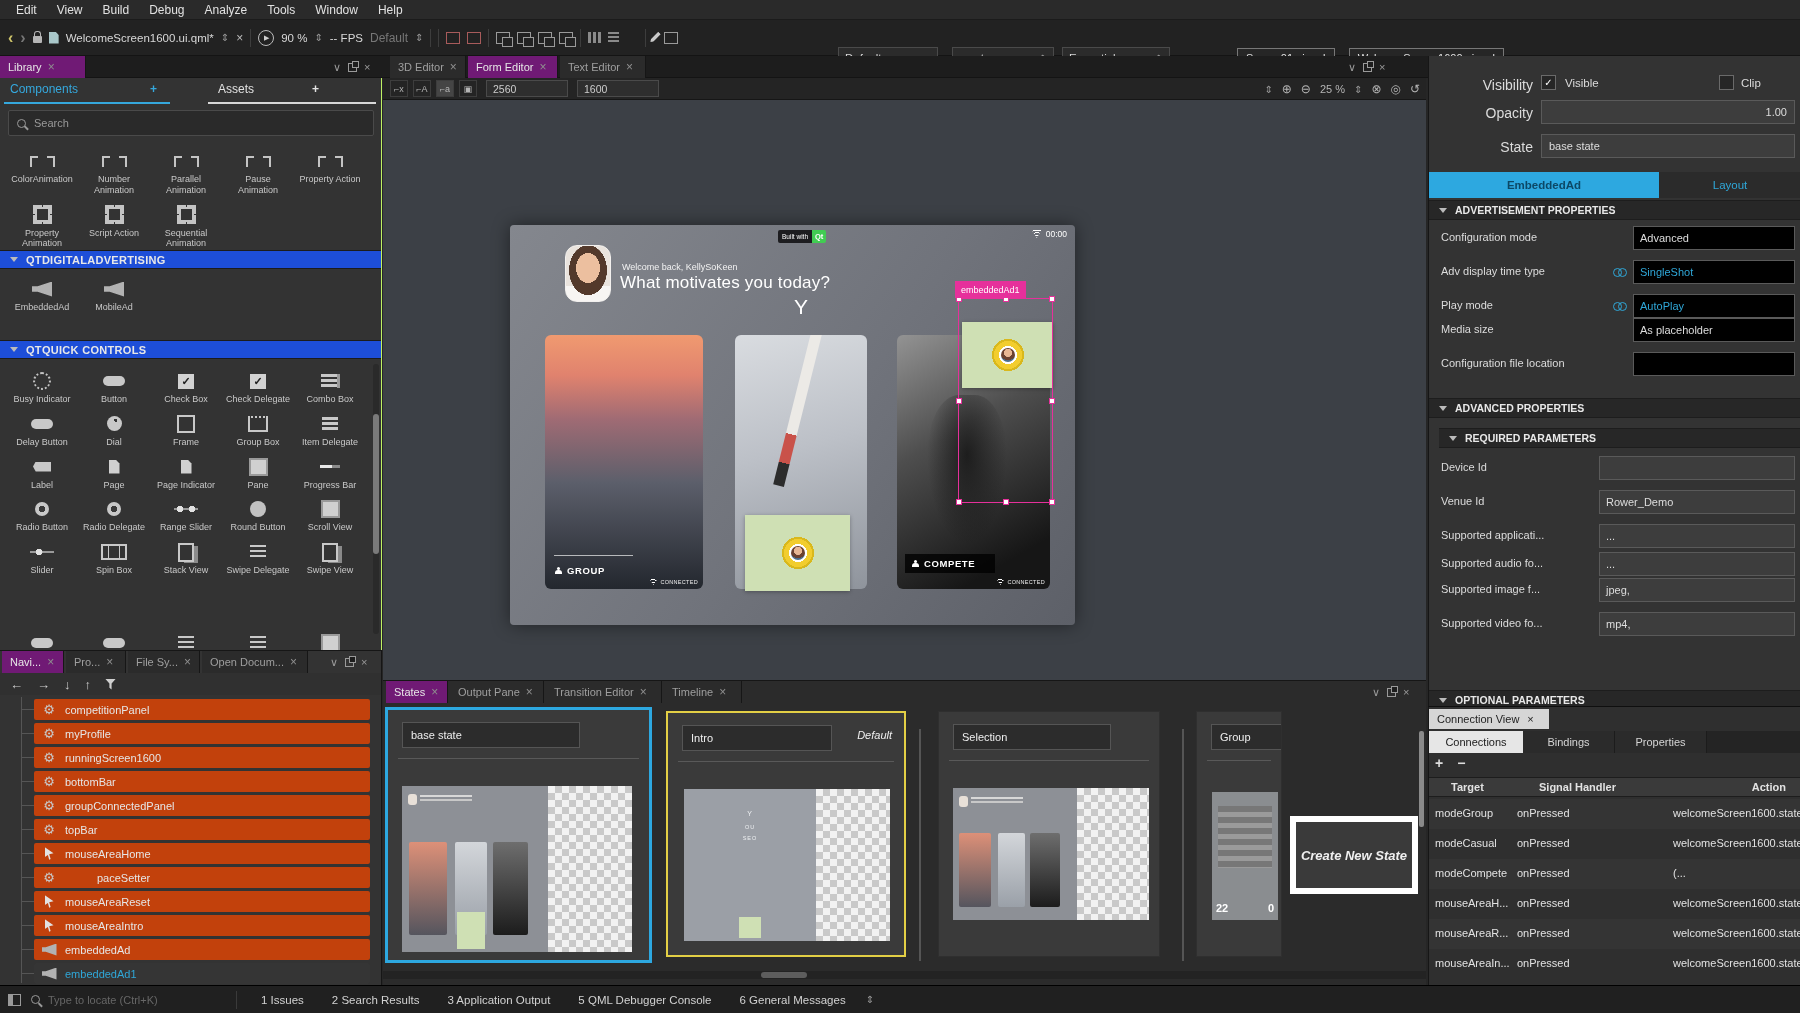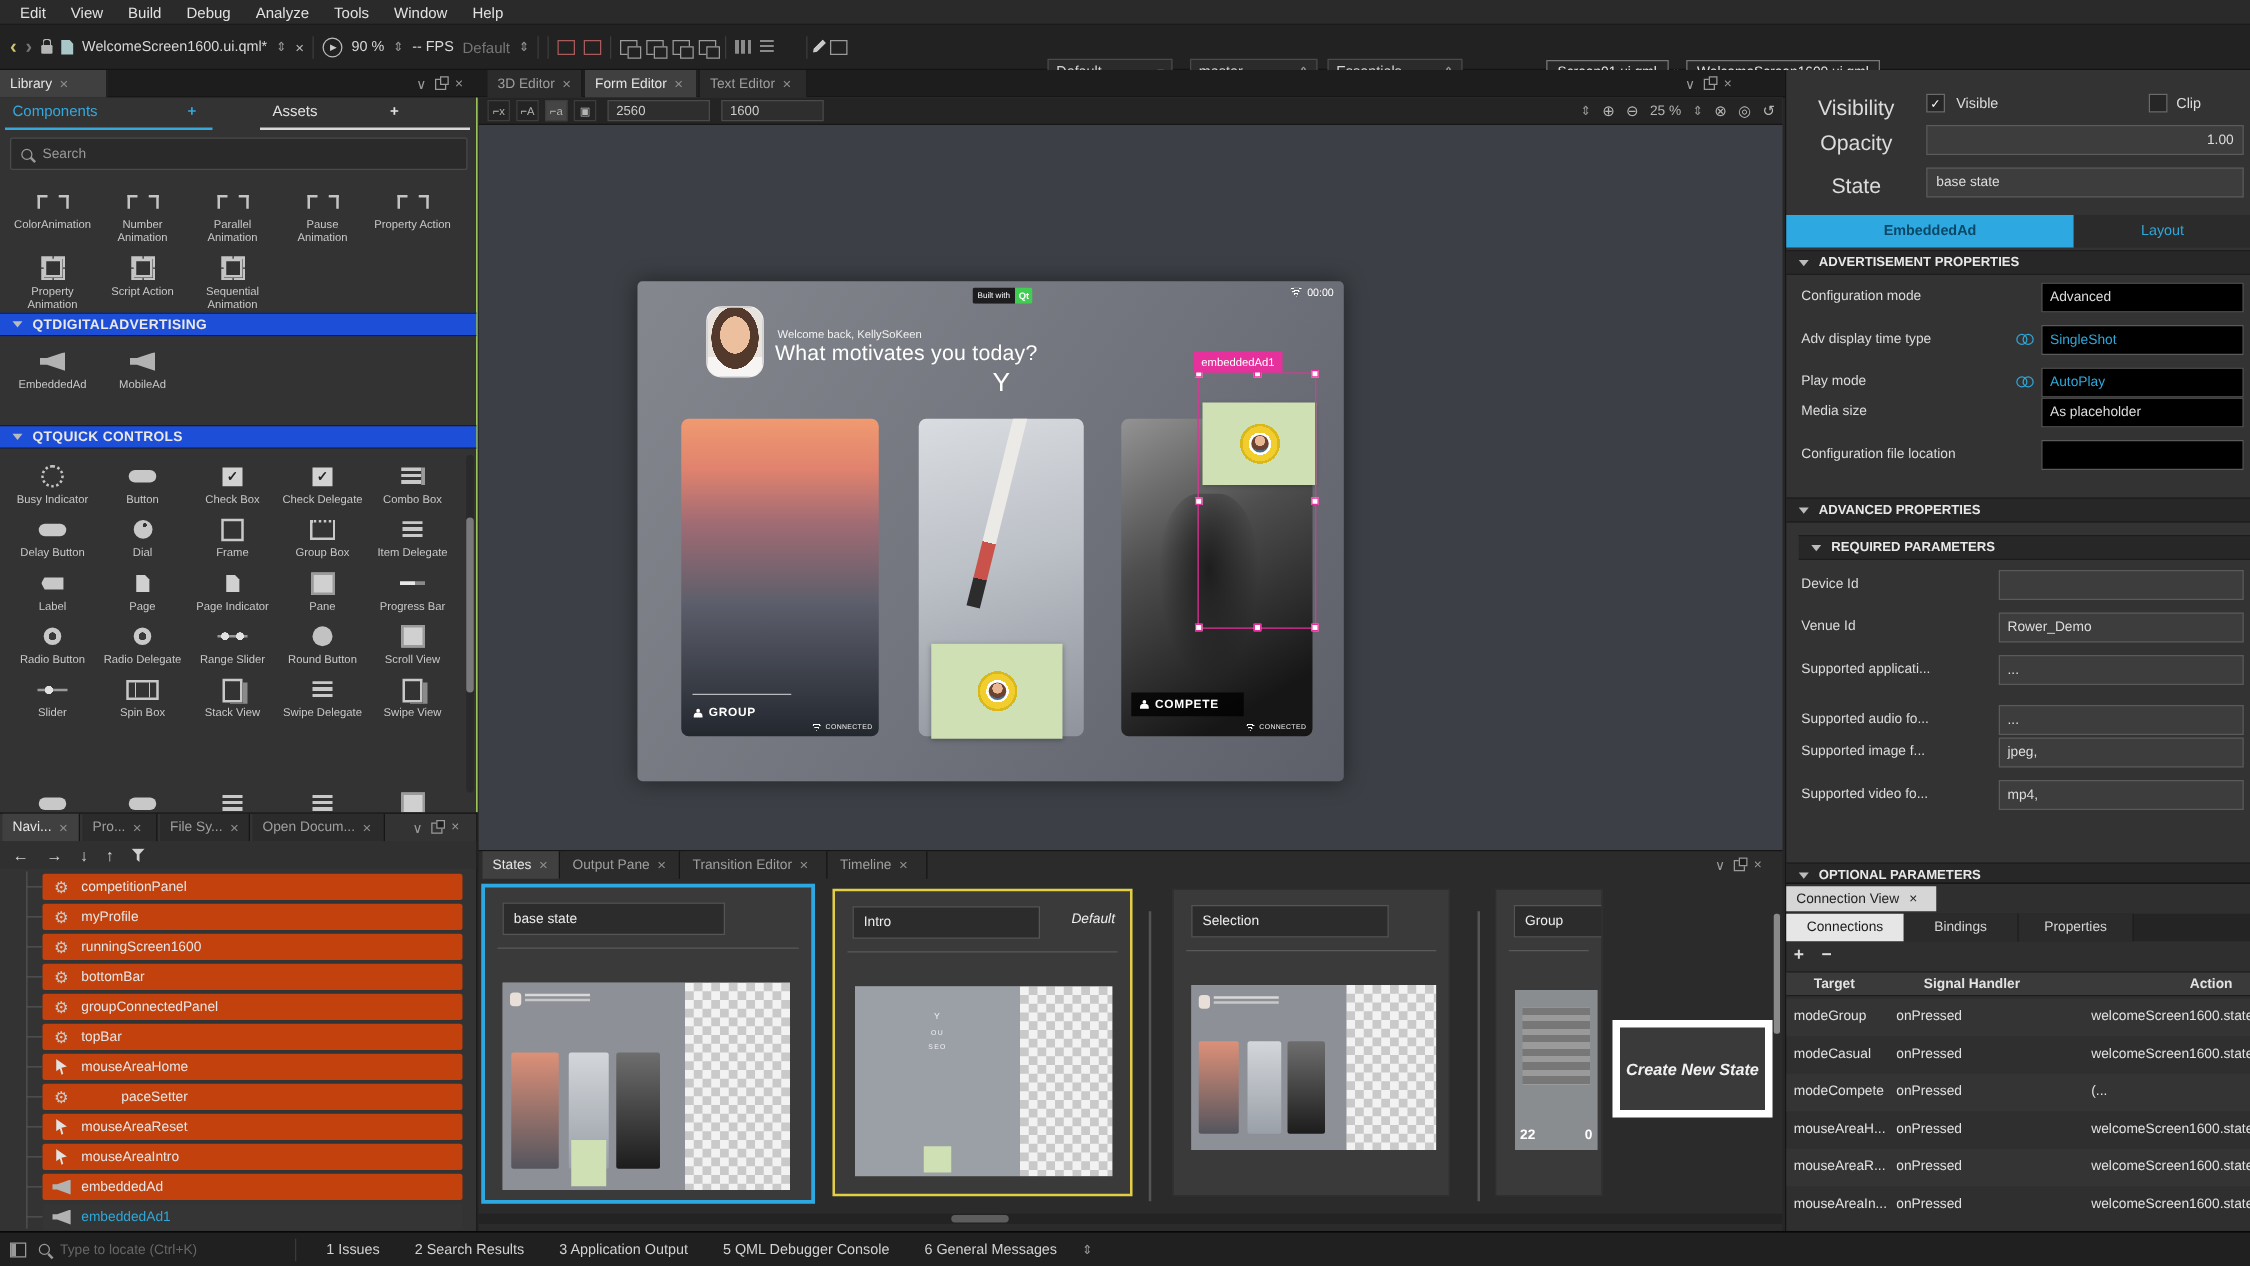--- a/index.html
+++ b/index.html
@@ -39,21 +39,21 @@
              font-size:11px;color:#e4e4e4;background:#262626}
   .crumb-sep{color:#999;font-size:11px}
   .lock-ico{width:9px;height:7px;background:#b5b5b5;border-radius:1px;position:relative;margin-top:4px}
   .lock-ico::before{content:'';position:absolute;top:-5px;left:1.5px;width:5px;height:5px;border:1.5px solid #b5b5b5;border-bottom:none;border-radius:3px 3px 0 0}
   .doc-ico{width:10px;height:12px;background:#a9c7c9;clip-path:polygon(0 0,68% 0,100% 30%,100% 100%,0 100%)}
 
   
   .tabstrip{position:absolute;left:0;top:56px;width:1800px;height:22px;background:#1d1d1d;border-bottom:1px solid #141414}
   .tab{position:absolute;top:0;height:22px;display:flex;align-items:center;gap:6px;padding:0 8px;
        background:#2b2b2b;color:#9f9f9f;font-size:11px;border-right:1px solid #161616;white-space:nowrap}
-  .tab.active{background:#404040;color:#e6e6e6}
+  .tab.active{background:#701a75;color:#e6e6e6}
   .tab .x{font-size:12px;color:#8f8f8f}
   .tab.props{background:var(--accent,#2da8e0);color:#0a3c55;font-weight:bold}
   .tab.props .x{color:#0a3c55}
   .pane-ctrl{position:absolute;top:0;height:22px;display:flex;align-items:center;gap:7px;color:#9a9a9a;font-size:11px}
   .popout-ico{width:9px;height:9px;border:1px solid #9a9a9a;position:relative;display:inline-block}
   .popout-ico::after{content:'';position:absolute;right:-3px;top:-3px;width:5px;height:5px;border:1px solid #9a9a9a;background:#1d1d1d}
 
   
   .library{position:absolute;left:0;top:78px;width:382px;height:572px;background:#333;border-right:1px solid #bef264;overflow:hidden}
   .lib-tabs{position:relative;height:28px}
@@ -219,21 +219,21 @@
         justify-content:center;font-size:13px;font-weight:bold;font-style:italic;color:#f0f0f0}
   .st-divider{position:absolute;top:26px;bottom:24px;width:2px;background:#555}
   .st-hscroll{position:absolute;left:0;bottom:6px;width:100%;height:8px;background:#232323}
   .st-hscroll::after{content:'';position:absolute;left:378px;top:1px;width:46px;height:6px;background:#5d5d5d;border-radius:3px}
   .st-vscroll{position:absolute;right:2px;top:28px;width:5px;height:96px;background:#8a8a8a;border-radius:2px}
 
   
   .rightpanel{position:absolute;left:1428px;top:56px;width:372px;height:930px;background:#333;border-left:1px solid #161616}
   .prow{position:absolute;left:0;width:100%;height:26px}
   .plabel{position:absolute;left:12px;top:5px;font-size:11.5px;color:#dcdcdc;white-space:nowrap}
-  .vlabel{position:absolute;width:96px;text-align:center;left:8px;top:5px;font-size:17px;color:#dcdcdc}
+  .vlabel{position:absolute;width:96px;text-align:right;left:8px;top:5px;font-size:14px;color:#dcdcdc}
   .checkbox{position:absolute;width:15px;height:15px;background:#262626;border:1px solid #6a6a6a;top:3px;
             display:flex;align-items:center;justify-content:center;color:#fff;font-size:10px}
   .pfield{position:absolute;height:24px;background:#3d3d3d;border:1px solid #5a5a5a;display:flex;align-items:center;
           padding:0 7px;font-size:11px;color:#ddd;top:0}
   .pfield.rt{justify-content:flex-end}
   .type-tabs{position:absolute;left:0;width:100%;height:26px;display:flex}
   .type-tab{flex:none;display:flex;align-items:center;justify-content:center;font-size:11.5px}
   .type-tab.on{width:230px;background:var(--accent,#2da8e0);color:#0c4866;font-weight:bold}
   .type-tab.off{width:142px;background:#2b2b2b;color:#2fa7d8}
   .psec{position:absolute;left:0;width:100%;height:20px;background:#272727;border-top:1px solid #1d1d1d;border-bottom:1px solid #1d1d1d;
@@ -915,21 +915,21 @@
           <div class="afield">
             <span></span>
           </div>
         </div>
         <div class="rq-row" style="position:relative;margin-bottom:10px">
           <span class="alabel">Venue Id</span>
           <div class="afield">
             <span>Rower_Demo</span>
           </div>
         </div>
-        <div class="rq-row gapped" style="position:relative;margin-bottom:16px">
+        <div class="rq-row gapped" style="position:relative;margin-bottom:4px">
           <span class="alabel">Supported applicati...</span>
           <div class="afield">
             <span>...</span>
           </div>
         </div>
         <div class="rq-row" style="position:relative;margin-bottom:2px">
           <span class="alabel">Supported audio fo...</span>
           <div class="afield">
             <span>...</span>
           </div>

